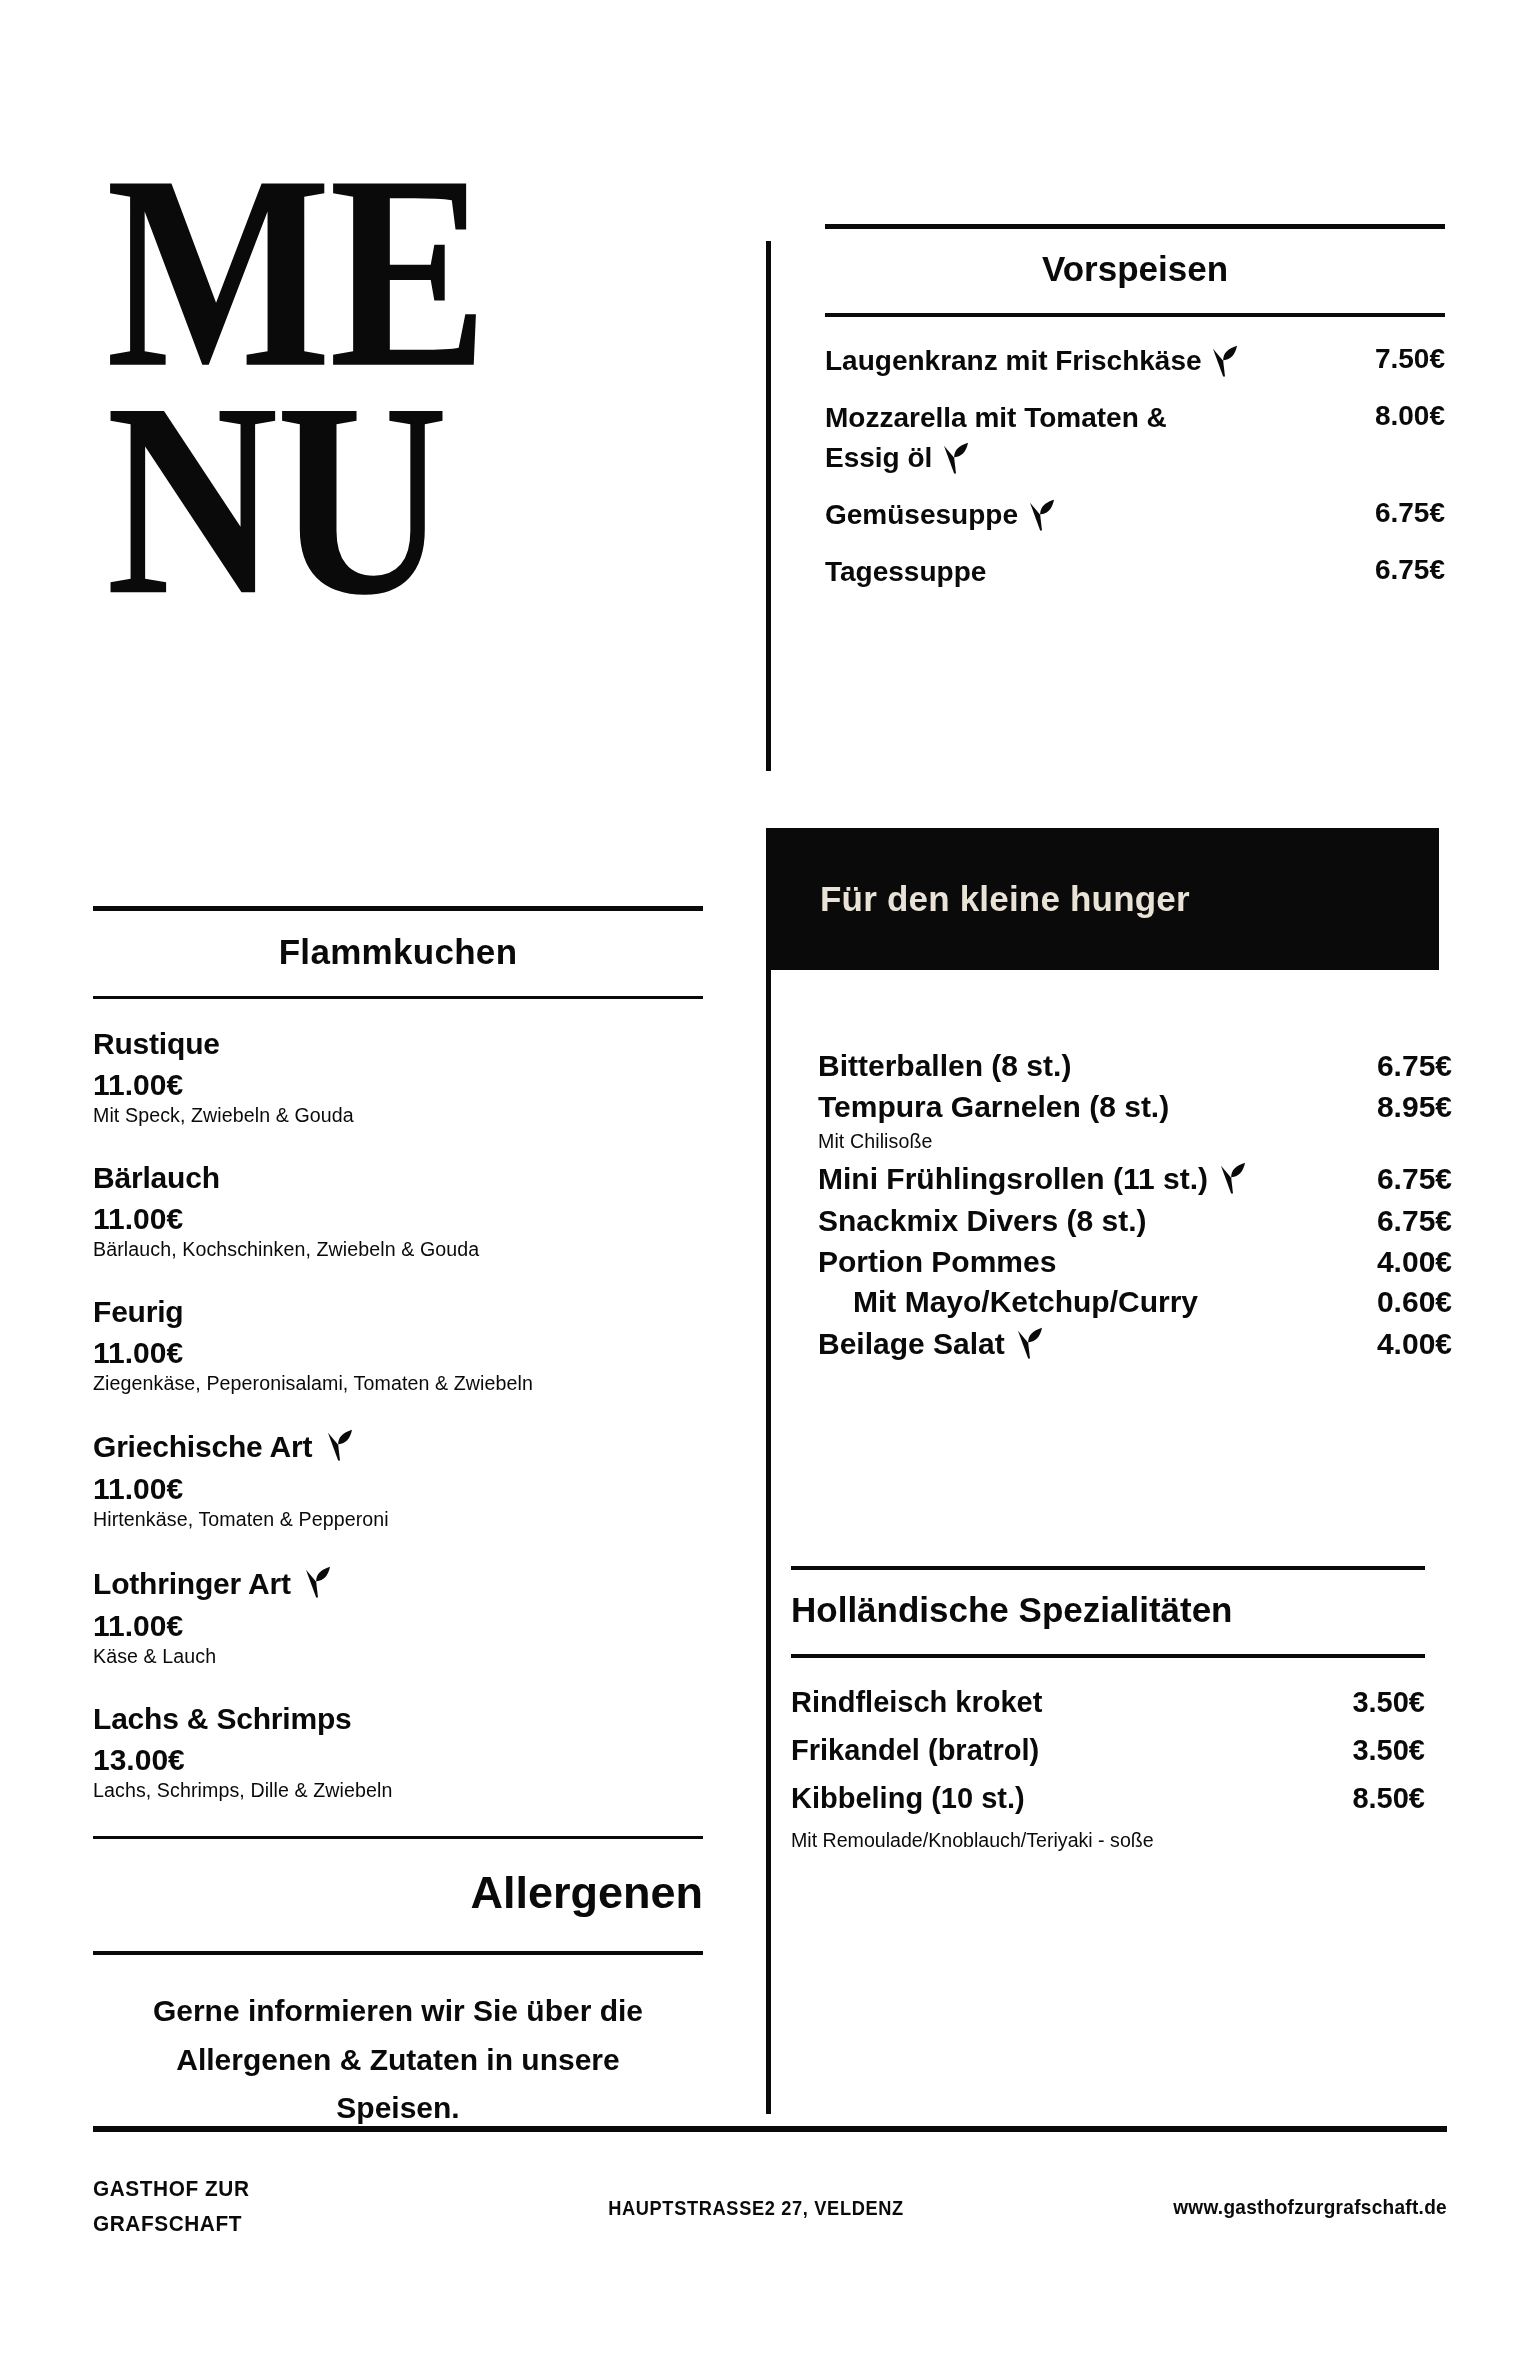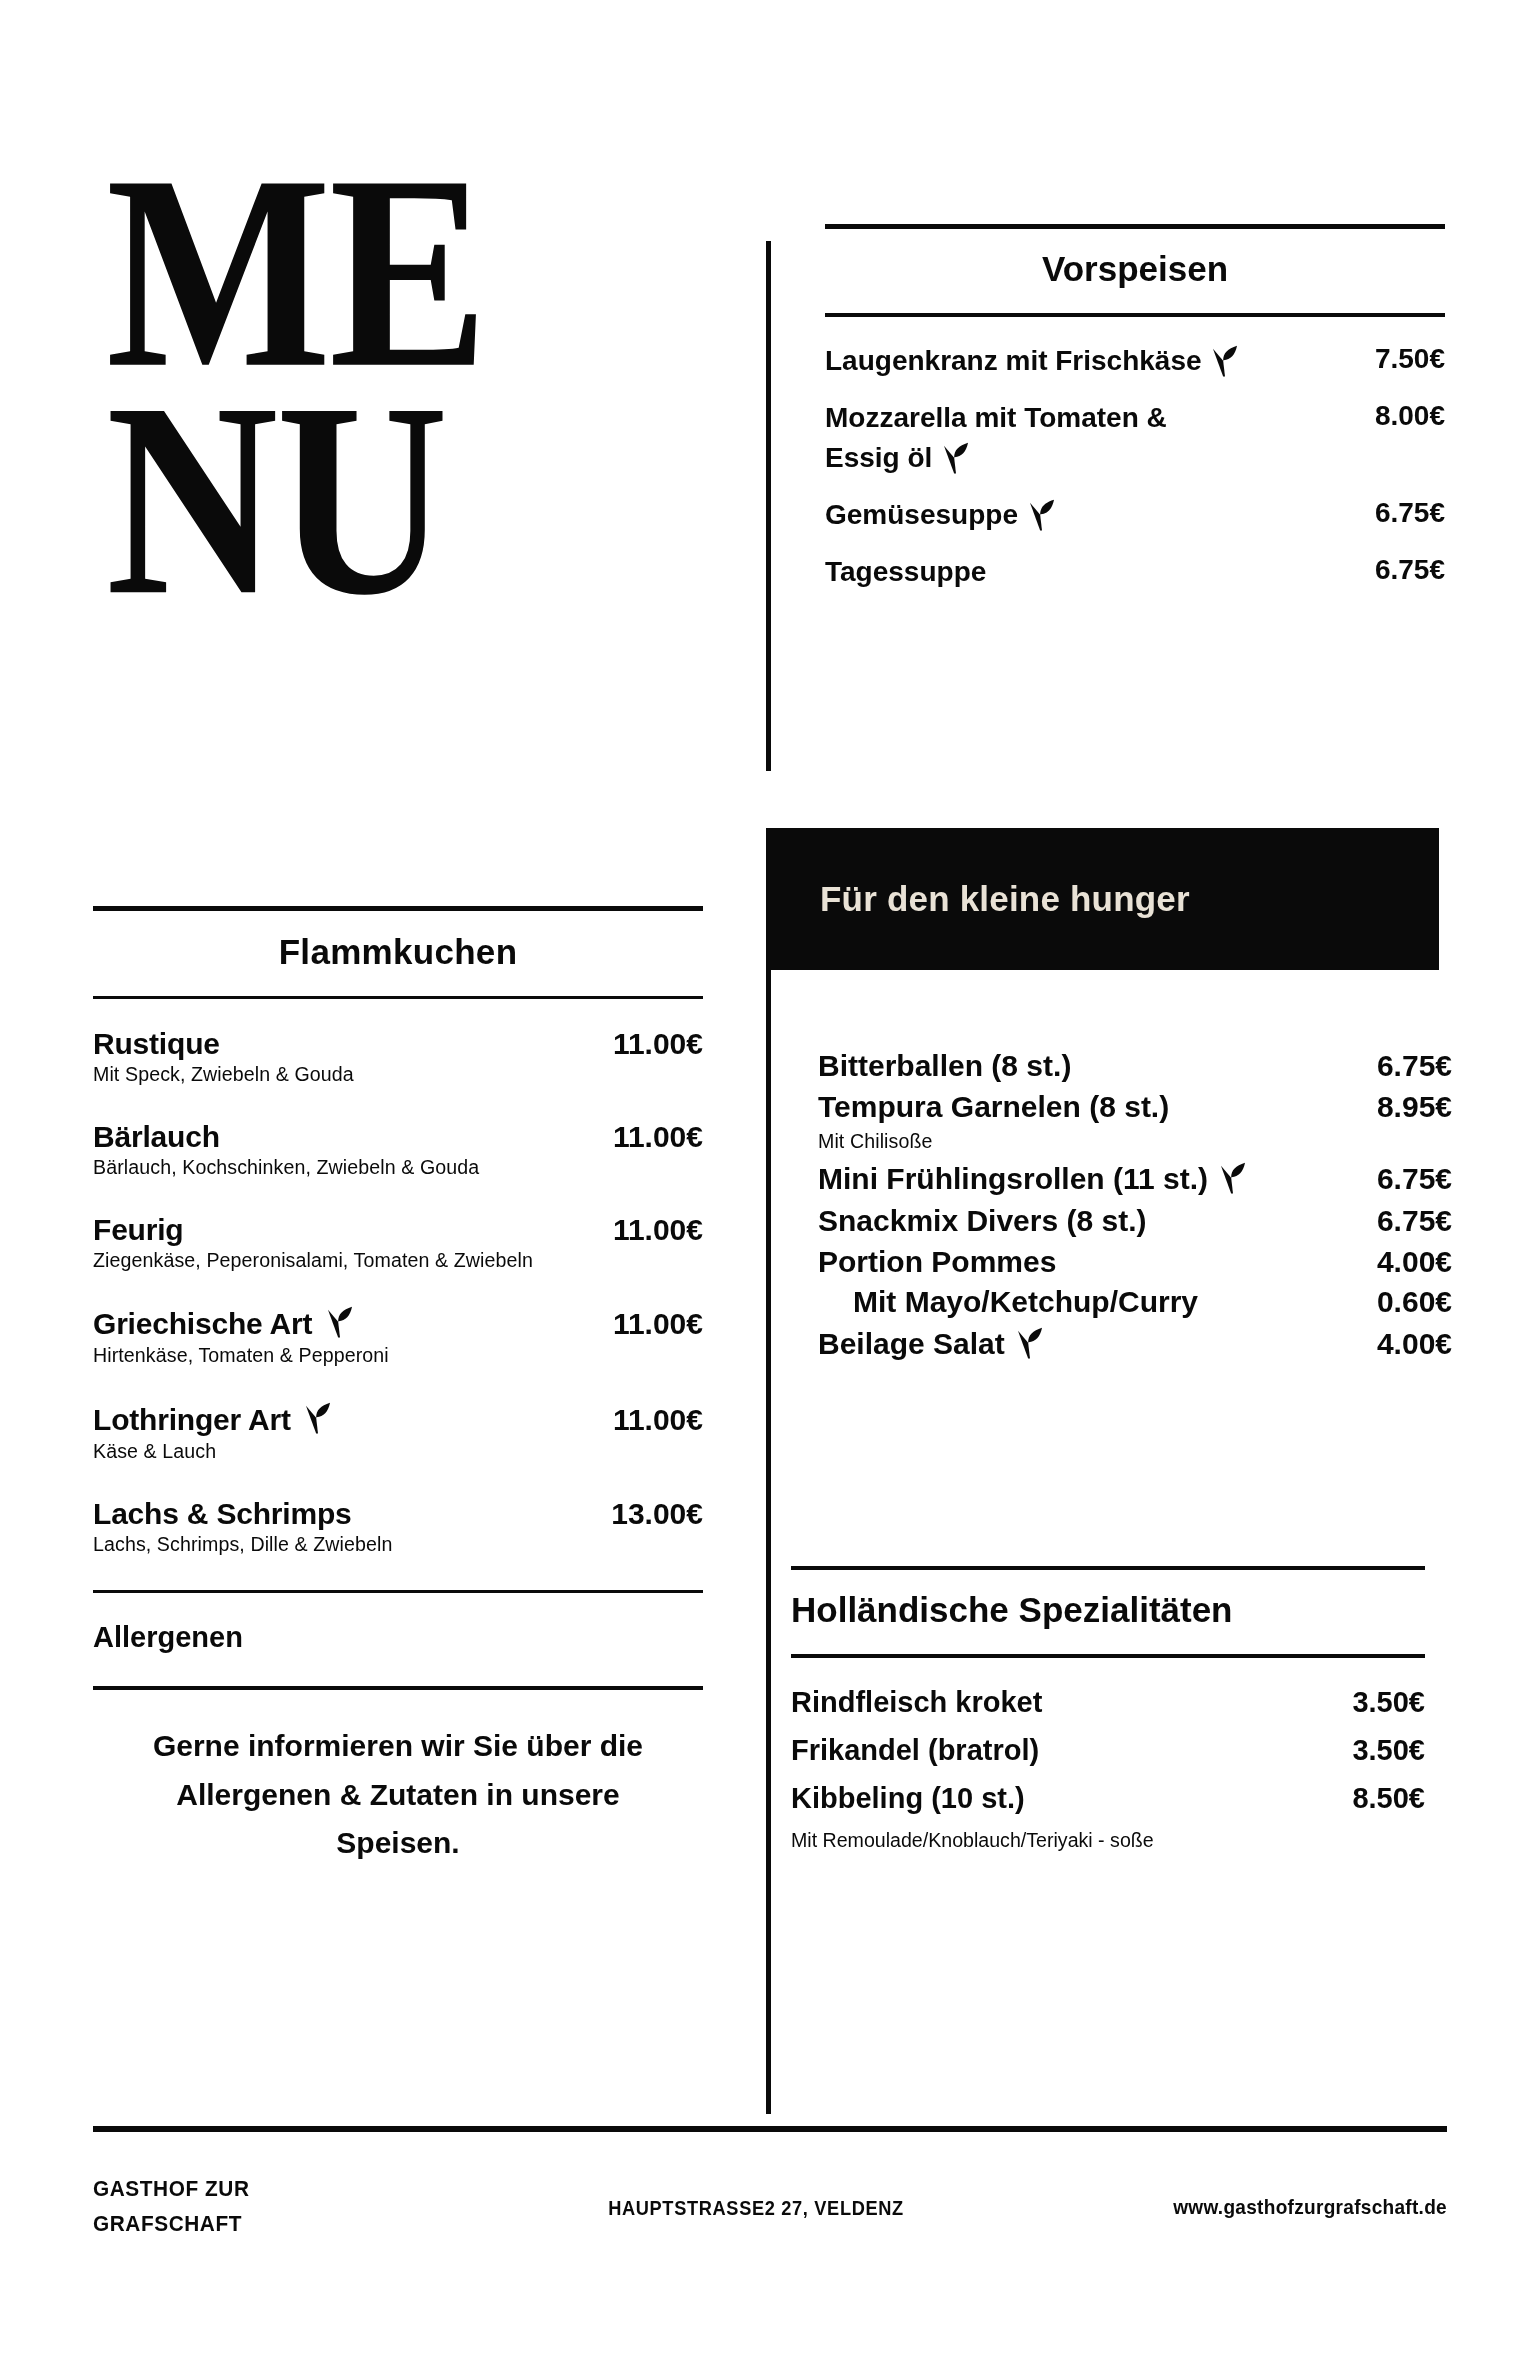--- a/index.html
+++ b/index.html
@@ -69,21 +69,22 @@
 
   .dish {
     margin-top: 32px;
   }
   .dish:first-child { margin-top: 28px; }
 
   .dish-row {
     display: flex;
     align-items: baseline;
     justify-content: space-between;
-    gap: 13px;
+    gap: 7px;
+    flex-direction: column;
   }
   .dish-name {
     font-weight: 700;
     font-size: 30px;
     letter-spacing: -0.2px;
     display: flex;
     align-items: center;
     gap: 11.2px;
   }
   .dish-price {
@@ -93,23 +94,23 @@
   }
   .dish-desc {
     font-size: 19.6px;
     line-height: 1.32;
     margin-top: 0.9px;
     max-width: 522px;
     letter-spacing: 0.1px;
   }
 
   .allerg-head {
-    text-align: left;
-    font-weight: 700;
-    font-size: 29px;
+    text-align: right;
+    font-weight: 700;
+    font-size: 45px;
     padding: 28px 0 32px;
   }
   .allerg-body {
     text-align: center;
     font-weight: 700;
     font-size: 30px;
     line-height: 1.62;
     padding: 32px 45px 0;
   }
 

